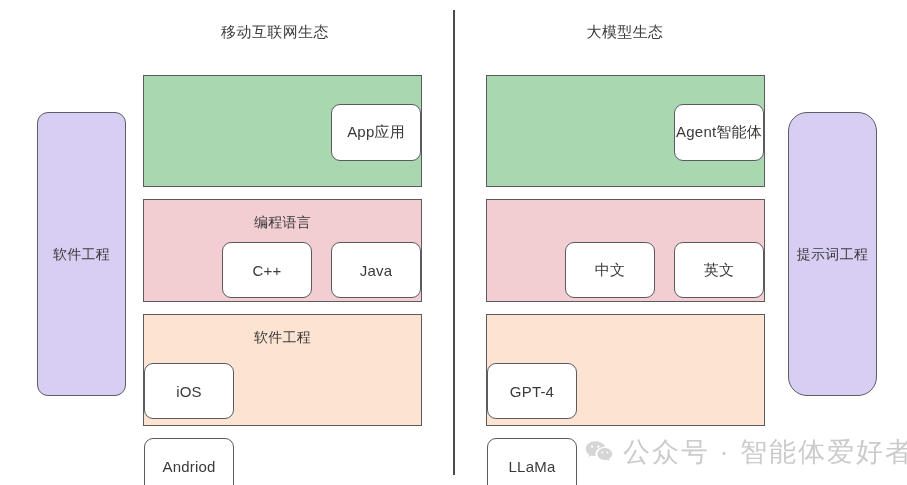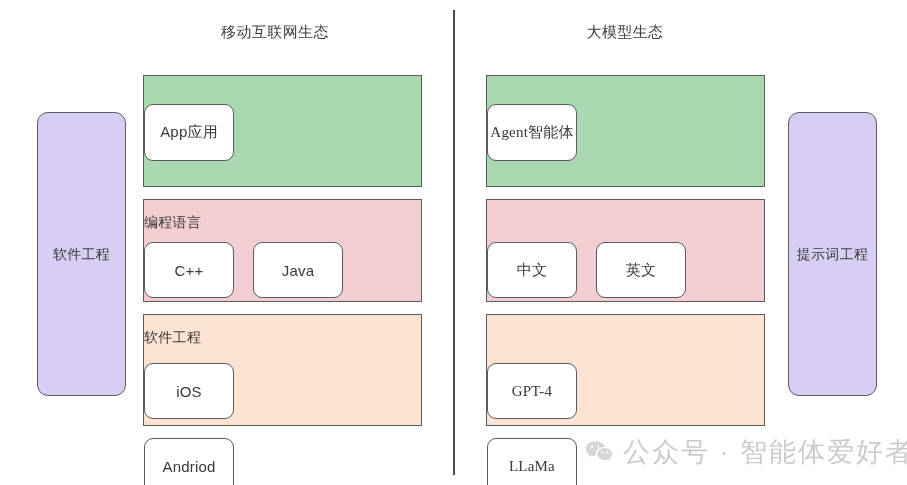--- a/index.html
+++ b/index.html
@@ -57,56 +57,57 @@
     display: flex;
     align-items: center;
     justify-content: center;
     font-size: 14px;
     color: #3a3a3a;
     text-align: center;
     line-height: 20px;
     letter-spacing: 0.3px;
   }
   #pillar-left  { left: 37px; }
-  #pillar-right { left: 788px; }
+  #pillar-right { left: 788px; border-radius: 19px; }
 
   
   .stack { position: absolute; width: 279px; }
   #stack-left  { left: 143px; top: 75px; }
-  #stack-right { left: 486px; top: 75px; font-family: Liberation Serif, serif; }
+  #stack-right { left: 486px; top: 75px; }
 
   .layer {
     position: relative;
     box-sizing: border-box;
     border: 1.8px solid #5a5a60;
     width: 279px;
     margin-bottom: 12px;
   }
   .layer.green  { background: #a8d7b0; height: 112px; }
   .layer.pink   { background: #f2cdd1; height: 103px; }
   .layer.orange { background: #fce3d2; height: 112px; margin-bottom: 0; }
 
   .layer-title {
     position: absolute;
     top: 12px;
     left: 0;
     width: 100%;
+    text-align: center;
     font-size: 14px;
     line-height: 20px;
     color: #3a3a3a;
     letter-spacing: 0.3px;
   }
 
   
   .node-row {
     position: absolute;
     left: 0;
     width: 100%;
     display: flex;
-    justify-content: flex-start;
+    justify-content: flex-end;
     gap: 19px;
   }
   .layer.green .node-row  { top: 28px; }
   .layer.pink .node-row   { top: 42px; }
   .layer.orange .node-row { top: 48px; flex-direction: column; }
 
   .node {
     box-sizing: border-box;
     background: #ffffff;
     border: 1.6px solid #5a5a60;

